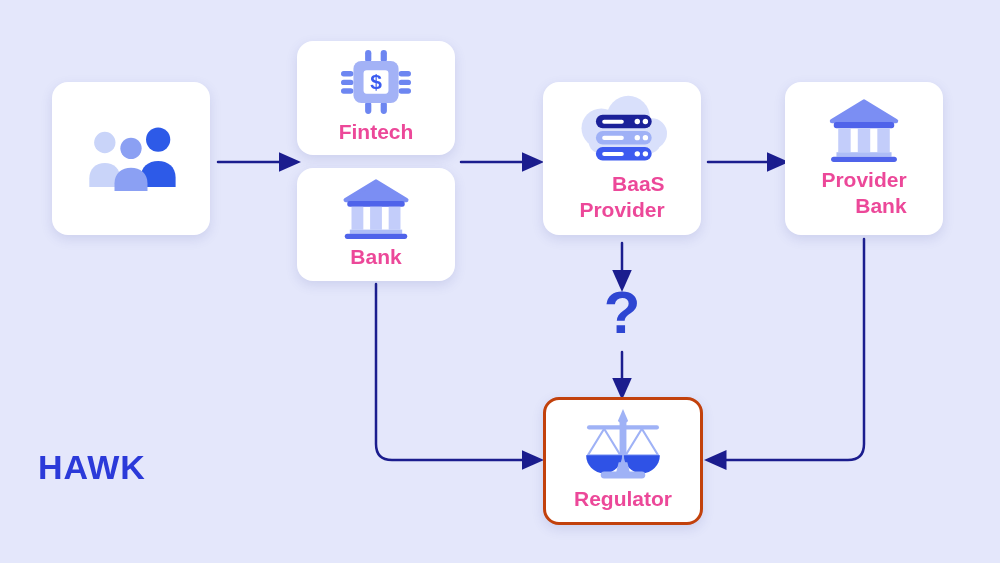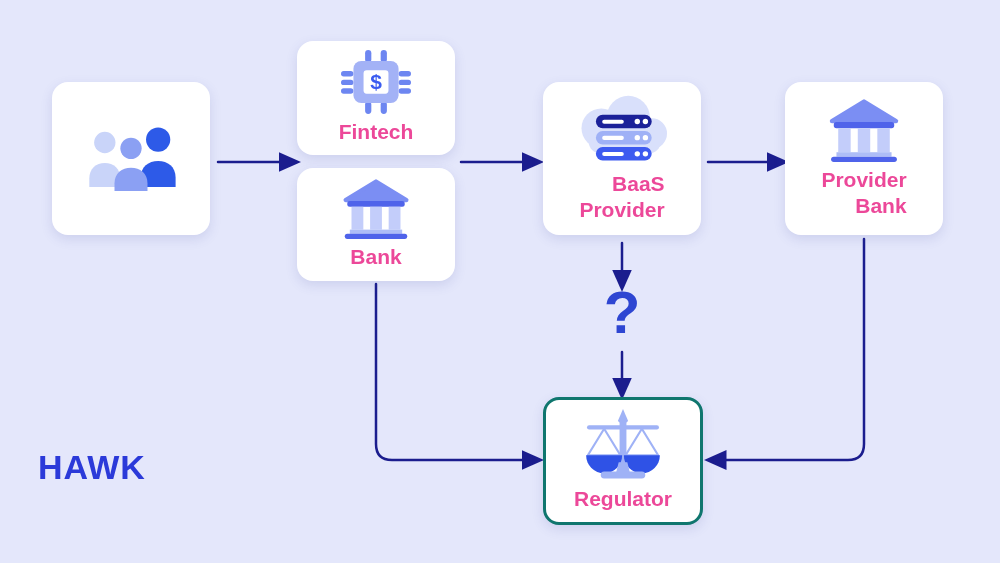--- a/index.html
+++ b/index.html
@@ -8,21 +8,21 @@
     background:#e4e7fb; overflow:hidden;
     font-family:"Liberation Sans", sans-serif;
   }
   .connectors { position:absolute; inset:0; width:1000px; height:563px; pointer-events:none; }
   .node {
     position:absolute; background:#ffffff; border-radius:16px;
     box-shadow:0 4px 12px rgba(80,90,170,0.16);
     display:flex; flex-direction:column; align-items:center; justify-content:center;
     box-sizing:border-box; gap:5px;
   }
-  .node.highlight { border:3px solid #0f766e; }
+  .node.highlight { border:3px solid #c2410c; }
   .node .label {
     font-weight:bold; font-size:21px; color:#ec4899;
     text-align:right; white-space:pre-line; line-height:1.24;
   }
   .qmark {
     position:absolute; left:622px; top:283px; transform:translateX(-50%);
     font-size:60px; font-weight:bold; color:#2e46d2; line-height:1;
   }
   .logo {
     position:absolute; left:38px; top:448px;

